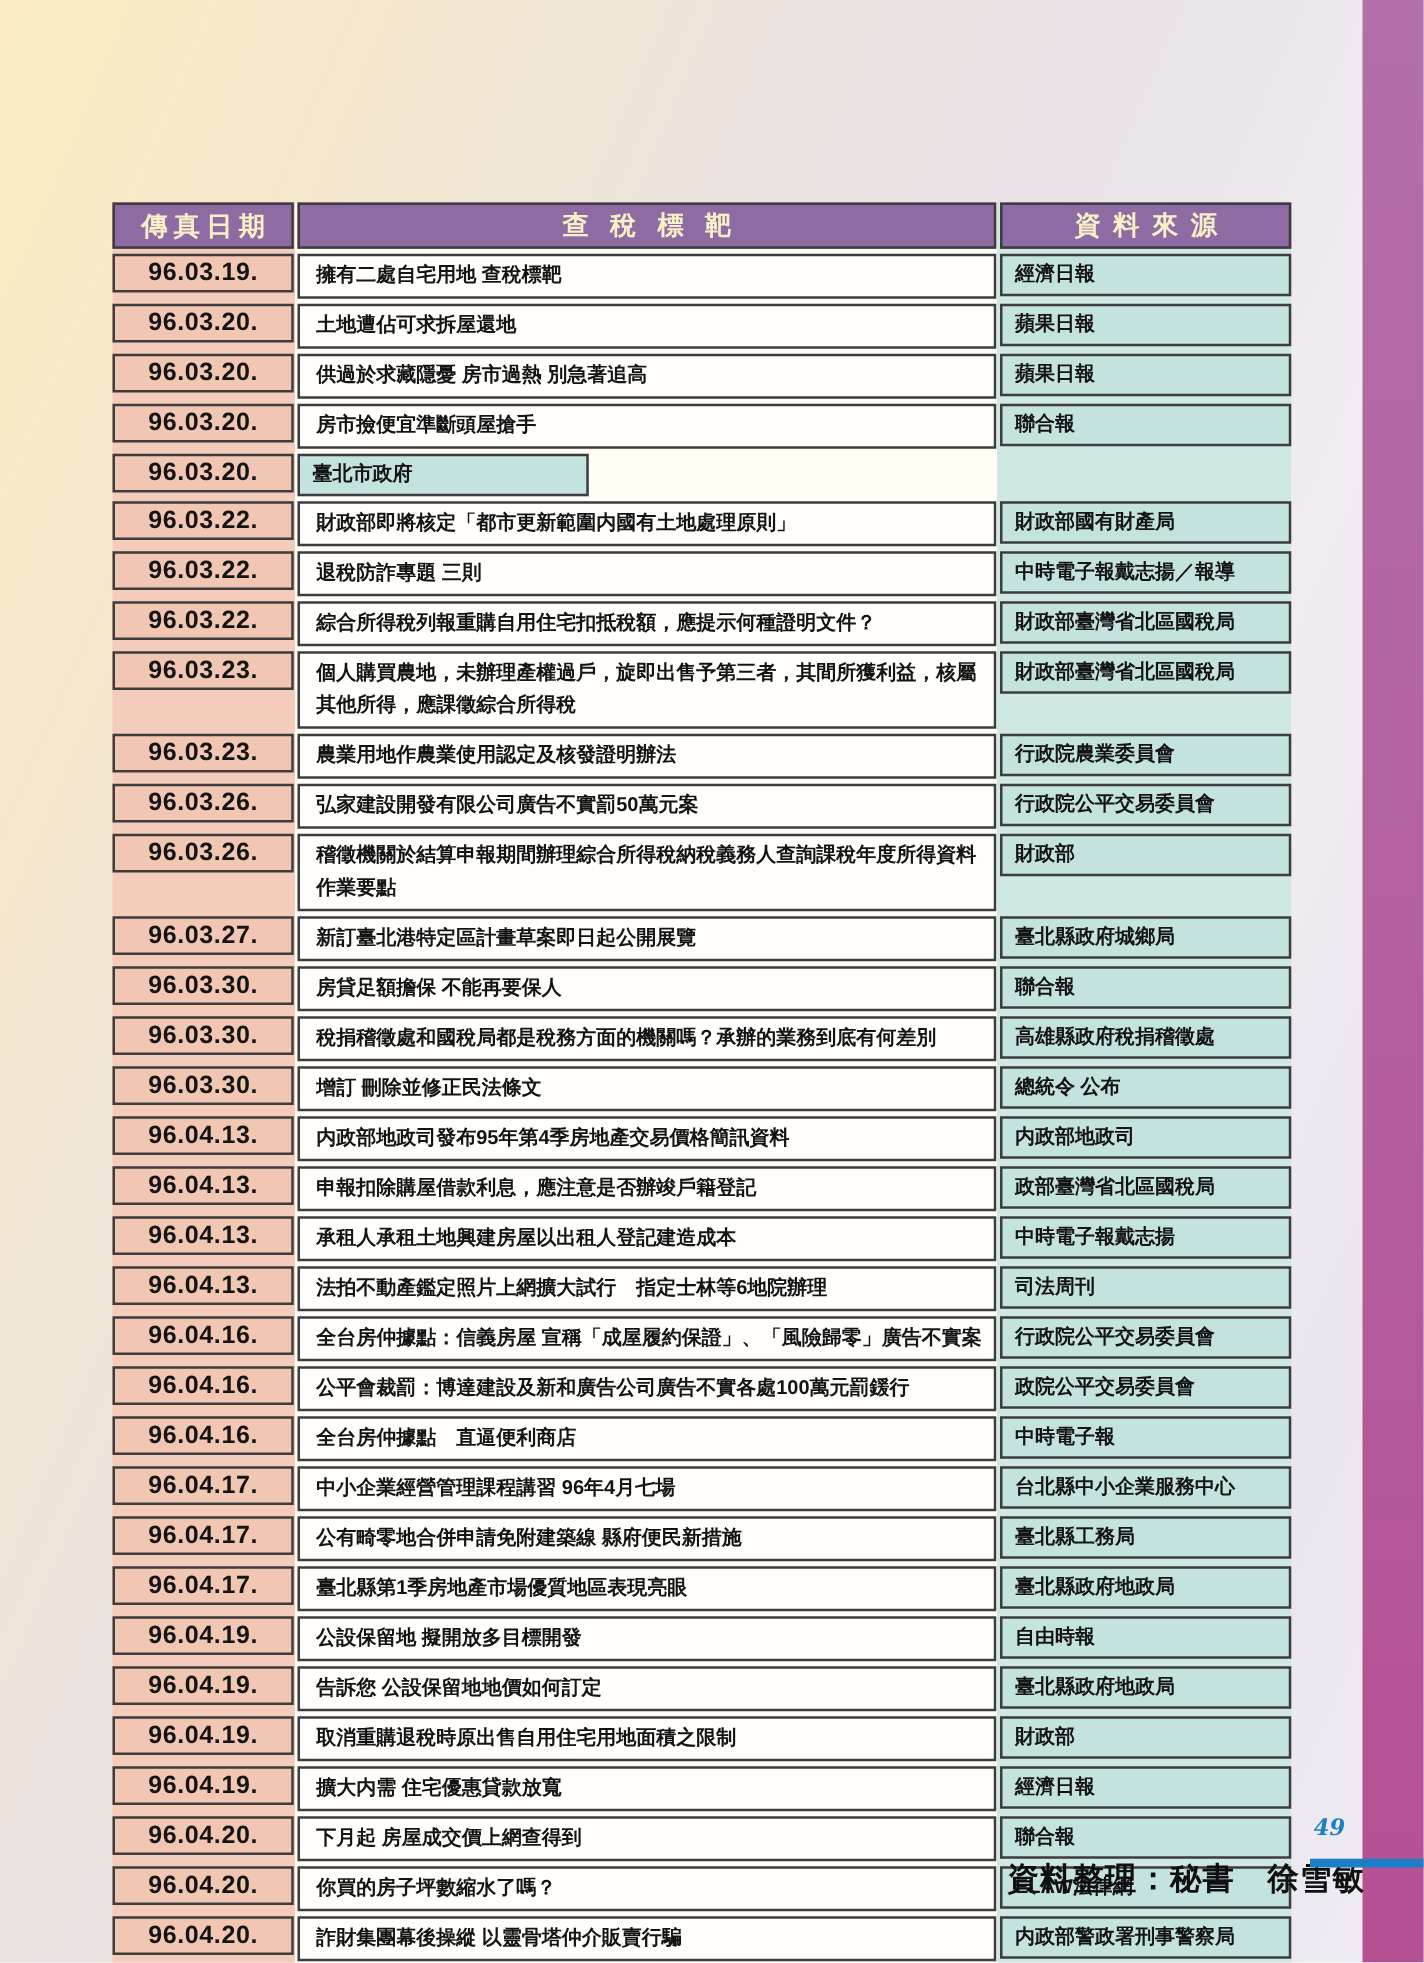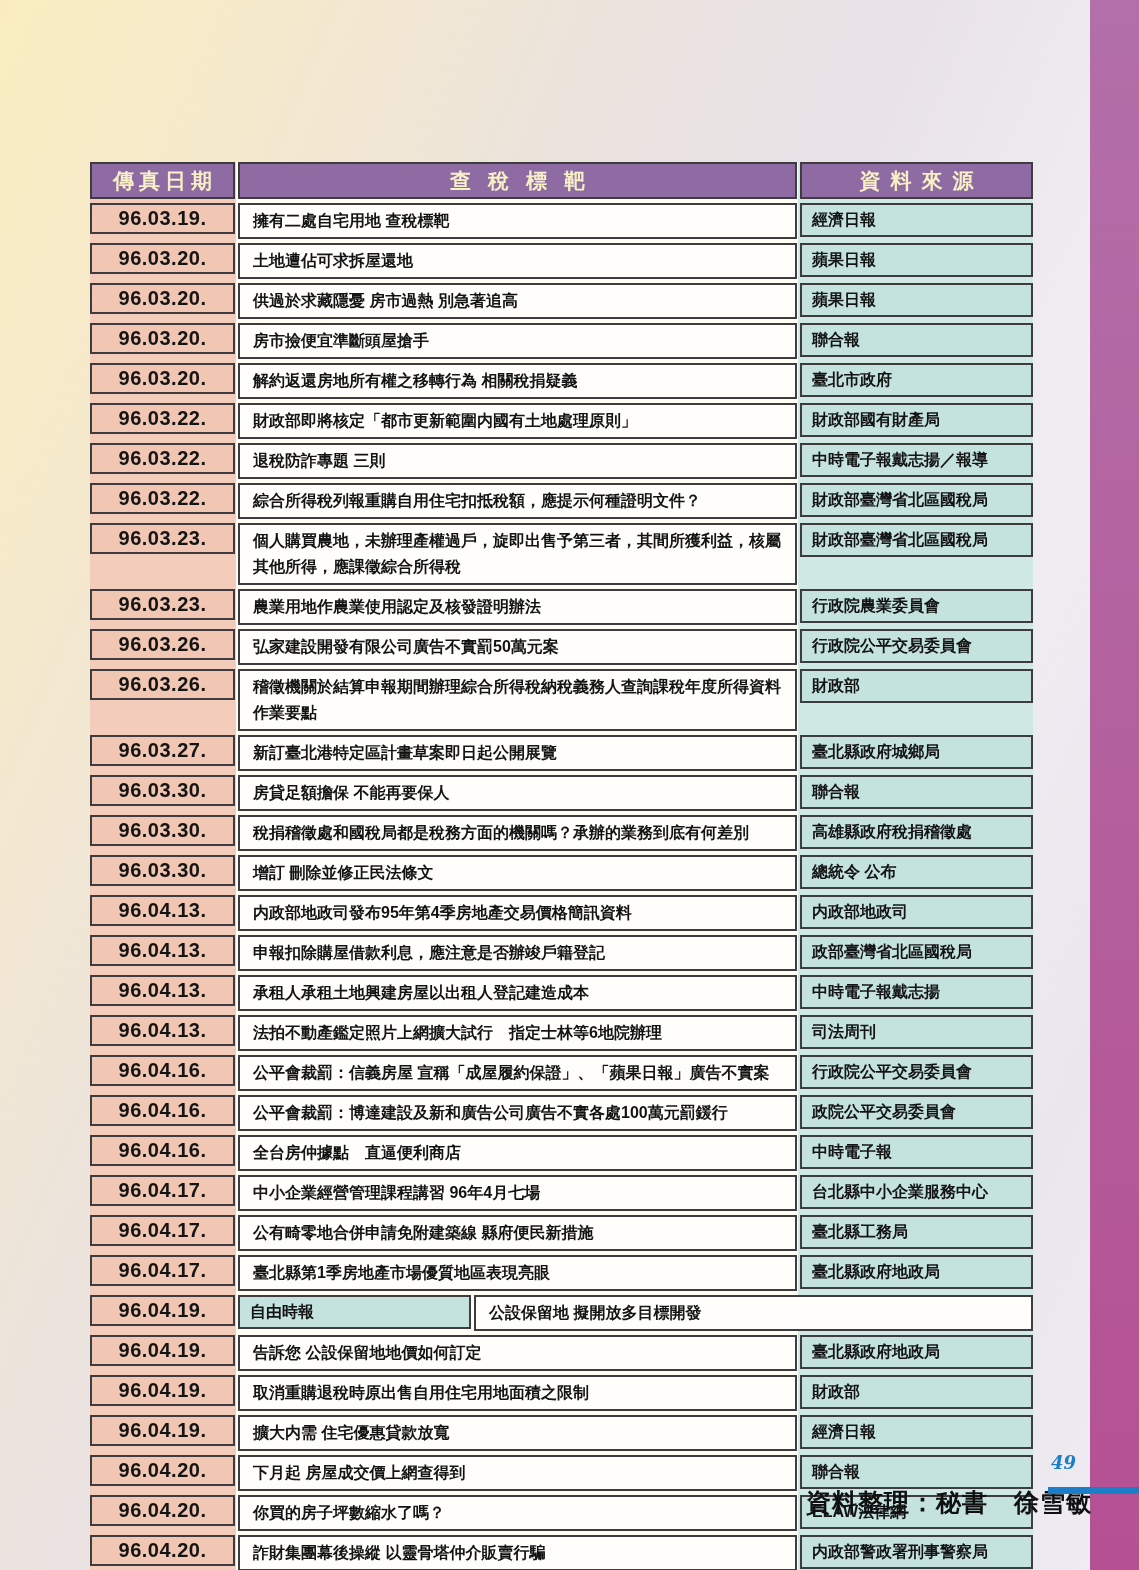--- a/index.html
+++ b/index.html
@@ -82,21 +82,20 @@
   </div>
 
   <div class="row data-row">
     <div class="cell date-cell">96.03.20.</div>
     <div class="cell summary-cell">房市撿便宜準斷頭屋搶手</div>
     <div class="cell source-cell">聯合報</div>
   </div>
 
   <div class="row data-row">
     <div class="cell date-cell">96.03.20.</div>
-    <div class="cell summary-cell">解約返還房地所有權之移轉行為 相關稅捐疑義</div>
     <div class="cell source-cell">臺北市政府</div>
   </div>
 
   <div class="row data-row">
     <div class="cell date-cell">96.03.22.</div>
     <div class="cell summary-cell">財政部即將核定「都市更新範圍内國有土地處理原則」</div>
     <div class="cell source-cell">財政部國有財產局</div>
   </div>
 
   <div class="row data-row">
@@ -178,21 +177,21 @@
   </div>
 
   <div class="row data-row">
     <div class="cell date-cell">96.04.13.</div>
     <div class="cell summary-cell">法拍不動產鑑定照片上網擴大試行　指定士林等6地院辦理</div>
     <div class="cell source-cell">司法周刊</div>
   </div>
 
   <div class="row data-row">
     <div class="cell date-cell">96.04.16.</div>
-    <div class="cell summary-cell">公平會裁罰：信義房屋 宣稱「成屋履約保證」、「蘋果日報」廣告不實案</div>
+    <div class="cell summary-cell">全台房仲據點：信義房屋 宣稱「成屋履約保證」、「風險歸零」廣告不實案</div>
     <div class="cell source-cell">行政院公平交易委員會</div>
   </div>
 
   <div class="row data-row">
     <div class="cell date-cell">96.04.16.</div>
     <div class="cell summary-cell">公平會裁罰：博達建設及新和廣告公司廣告不實各處100萬元罰鍰行</div>
     <div class="cell source-cell">政院公平交易委員會</div>
   </div>
 
   <div class="row data-row">
@@ -214,22 +213,22 @@
   </div>
 
   <div class="row data-row">
     <div class="cell date-cell">96.04.17.</div>
     <div class="cell summary-cell">臺北縣第1季房地產市場優質地區表現亮眼</div>
     <div class="cell source-cell">臺北縣政府地政局</div>
   </div>
 
   <div class="row data-row">
     <div class="cell date-cell">96.04.19.</div>
+    <div class="cell summary-cell">公設保留地 擬開放多目標開發</div>
     <div class="cell source-cell">自由時報</div>
-    <div class="cell summary-cell">公設保留地 擬開放多目標開發</div>
   </div>
 
   <div class="row data-row">
     <div class="cell date-cell">96.04.19.</div>
     <div class="cell summary-cell">告訴您 公設保留地地價如何訂定</div>
     <div class="cell source-cell">臺北縣政府地政局</div>
   </div>
 
   <div class="row data-row">
     <div class="cell date-cell">96.04.19.</div>

